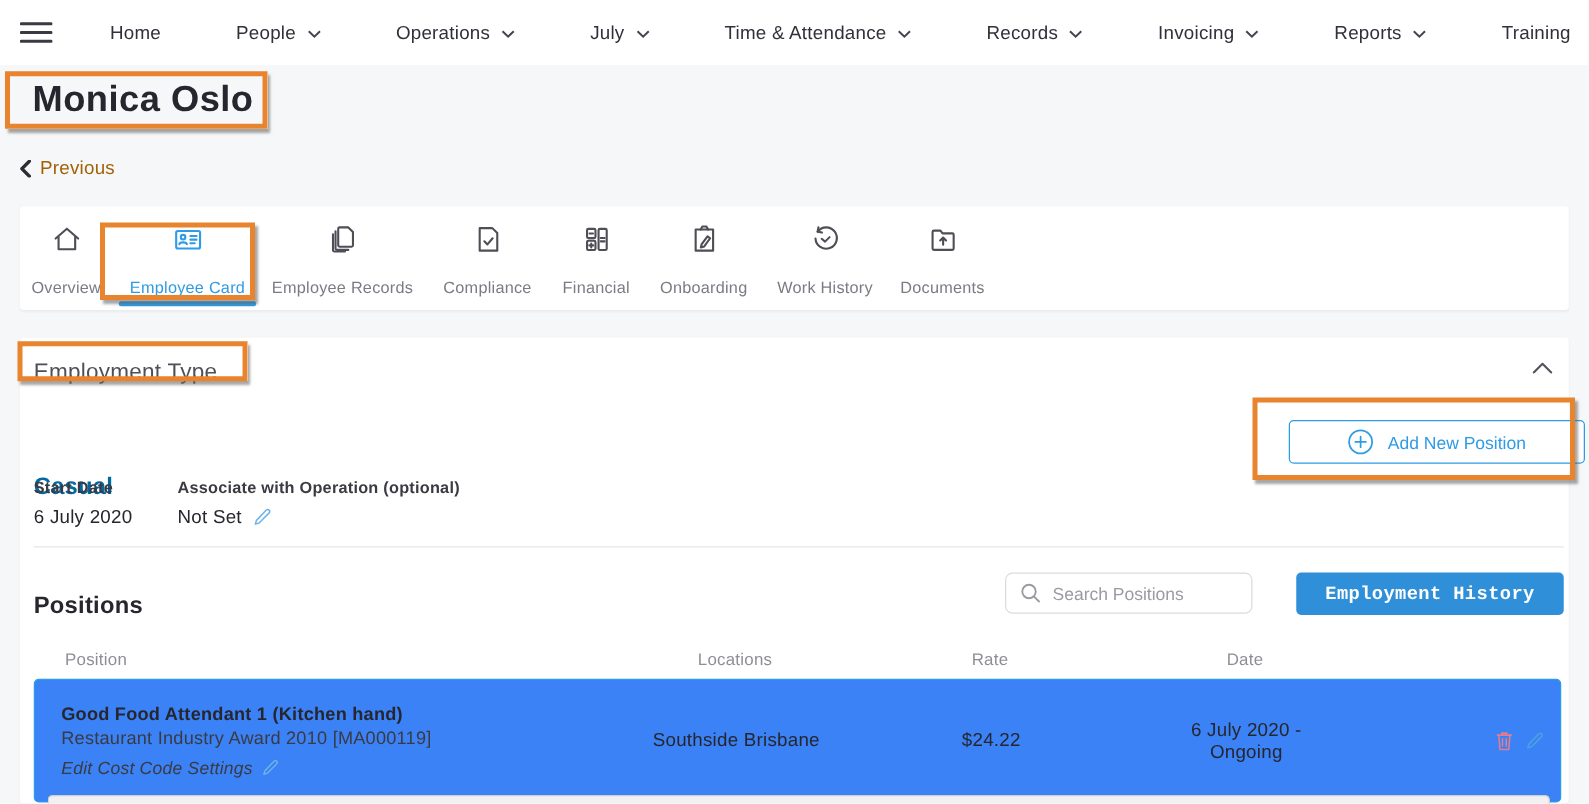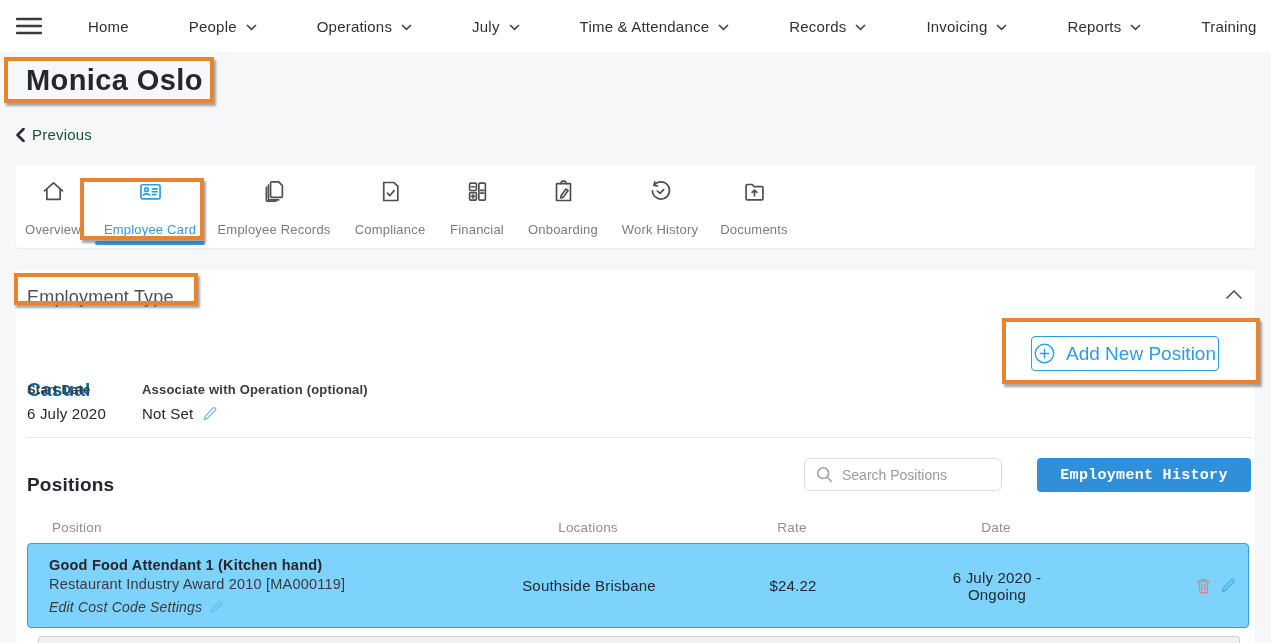--- a/index.html
+++ b/index.html
@@ -14,55 +14,55 @@
 
   
   .navbar { position:absolute; top:0; left:0; width:1271px; height:52px; background:#fff; display:flex; align-items:center; z-index:2; }
   .hamburger { margin-left:16px; cursor:pointer; }
   .nav-items { display:flex; align-items:center; margin-left:46px; gap:60px; }
   .nav-item { display:flex; align-items:center; gap:9px; font-size:15px; font-weight:500; color:#30303a; cursor:pointer; white-space:nowrap; }
   .nav-item .chev { color:#44444e; margin-top:2px; }
 
   
   .page-title { position:absolute; left:26px; top:64px; font-size:29px; font-weight:700; color:#26262e; letter-spacing:.4px; z-index:1; }
-  .back-link { position:absolute; left:16px; top:126px; display:flex; align-items:center; gap:7px; font-size:15px; color:#14532d; cursor:pointer; }
+  .back-link { position:absolute; left:16px; top:126px; display:flex; align-items:center; gap:7px; font-size:15px; color:#a16207; cursor:pointer; }
 
   
   .tab-card { position:absolute; left:16px; top:165px; width:1239px; height:83px; background:#fff; border-radius:3px; box-shadow:0 1px 2px rgba(0,0,0,.05); display:flex; }
   .tab { position:relative; display:flex; flex-direction:column; align-items:center; justify-content:space-between; padding:13px 0 11px; cursor:pointer; }
   .tab .t-icon { color:#4e4e56; }
   .tab .t-label { font-size:13px; color:#7b7b84; white-space:nowrap; }
   .tab.active .t-icon, .tab.active .t-label { color:#2e9be5; }
   .tab.active .underline { position:absolute; left:5px; right:5px; bottom:3px; height:4px; background:#2e9be5; border-radius:2px; }
   .tw0{width:74px}.tw1{width:120px}.tw2{width:128px}.tw3{width:104px}.tw4{width:70px}.tw5{width:102px}.tw6{width:92px}.tw7{width:96px}
 
   
   .section-card { position:absolute; left:16px; top:270px; width:1239px; height:373px; background:#fff; border-radius:3px; box-shadow:0 1px 2px rgba(0,0,0,.05); }
   .section-title { position:absolute; left:11px; top:17px; font-size:18px; color:#4f4f57; }
   .collapse-btn { position:absolute; right:13px; top:20px; cursor:pointer; color:#54545c; }
   .emp-type { position:absolute; left:11px; top:64px; font-size:19px; font-weight:700; color:#0369a1;margin-top:45px; }
-  .add-btn { position:absolute; left:1015px; top:66px; width:188px; height:35px; background:#fff; border:1px solid #2e9be5; border-radius:4px; color:#2e9be5; font-size:19px; display:flex; align-items:center; justify-content:center; gap:11px; cursor:pointer; }
+  .add-btn { position:absolute; left:1015px; top:66px; width:237px; height:35px; background:#fff; border:1px solid #2e9be5; border-radius:4px; color:#2e9be5; font-size:14px; display:flex; align-items:center; justify-content:center; gap:11px; cursor:pointer; }
   .field { position:absolute; top:112px; }
   .f-start { left:11px; } .f-assoc { left:126px; }
   .f-label { font-size:13px; font-weight:700; color:#3a3a42; }
   .f-value { margin-top:8px; font-size:15px; color:#26262e; display:flex; align-items:center; gap:9px; }
   .pencil-blue { color:#6fb4e6; cursor:pointer; }
   .divider { position:absolute; left:11px; top:167px; width:1224px; height:1px; background:#e6e6e8; }
 
   .positions-title { position:absolute; left:11px; top:204px; font-size:19px; font-weight:700; color:#26262e; }
   .search-box { position:absolute; left:788px; top:188px; width:198px; height:33px; border:1px solid #dcdce0; border-radius:6px; background:#fff; display:flex; align-items:center; padding-left:11px; gap:9px; }
   .search-box .s-icon { color:#9a9aa2; }
   .search-box input { border:none; outline:none; flex:1; min-width:0; font-size:14px; color:#33333b; font-family:"Liberation Sans",sans-serif; background:transparent; }
   .search-box input::placeholder { color:#9a9aa2; }
   .history-btn { position:absolute; left:1021px; top:188px; width:214px; height:34px; background:#2f8fd8; border:none; border-radius:4px; color:#fff; font-size:15px; font-weight:700; letter-spacing:.3px; cursor:pointer; font-family:Liberation Mono, monospace; }
 
   .pos-grid { display:grid; grid-template-columns:493px 136px 272px 136px 1fr; align-items:center; }
   .thead { position:absolute; left:11px; top:244px; width:1224px; height:26px; font-size:13.5px; color:#8e8e96; }
   .thead .th0 { padding-left:25px; } .thc { text-align:center; }
-  .trow { position:absolute; left:11px; top:273px; width:1222px; height:85px; border:1.5px solid #2f9ce8; border-radius:4px; background:#7dd3fc; }
+  .trow { position:absolute; left:11px; top:273px; width:1222px; height:99px; border:1.5px solid #2f9ce8; border-radius:4px; background:#3b82f6; }
   .cell-pos { padding-left:21px; }
   .row-title { font-size:14.5px; font-weight:700; color:#26262e; }
   .row-award { margin-top:3px; font-size:14.5px; color:#3a3a42; }
   .row-edit { margin-top:7px; font-size:14px; font-style:italic; color:#3a3a42; display:flex; align-items:center; gap:7px; cursor:pointer; }
   .cellc { text-align:center; font-size:15px; color:#26262e; }
   .cell-actions { display:flex; justify-content:flex-end; align-items:center; gap:9px; padding-right:13px; }
   .trash { color:#e77c8a; cursor:pointer; }
   .pencil-row { color:#4aa3e0; cursor:pointer; }
   .next-row-peek { position:absolute; left:22px; top:366px; width:1202px; height:7px; border:1px solid #cfcfd2; border-bottom:none; border-radius:4px 4px 0 0; background:#f1f1f2; }
 

